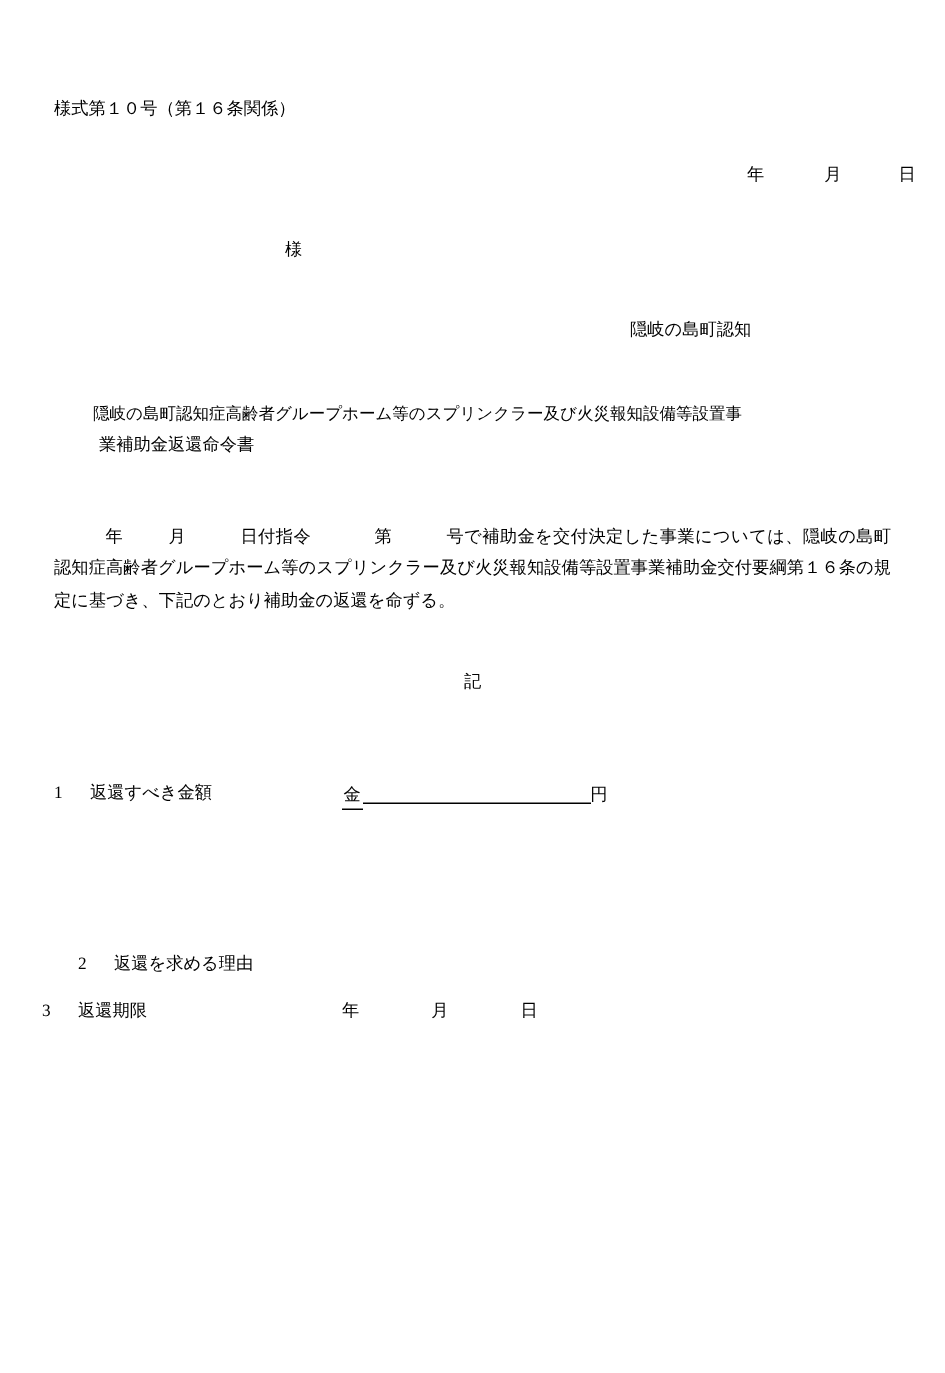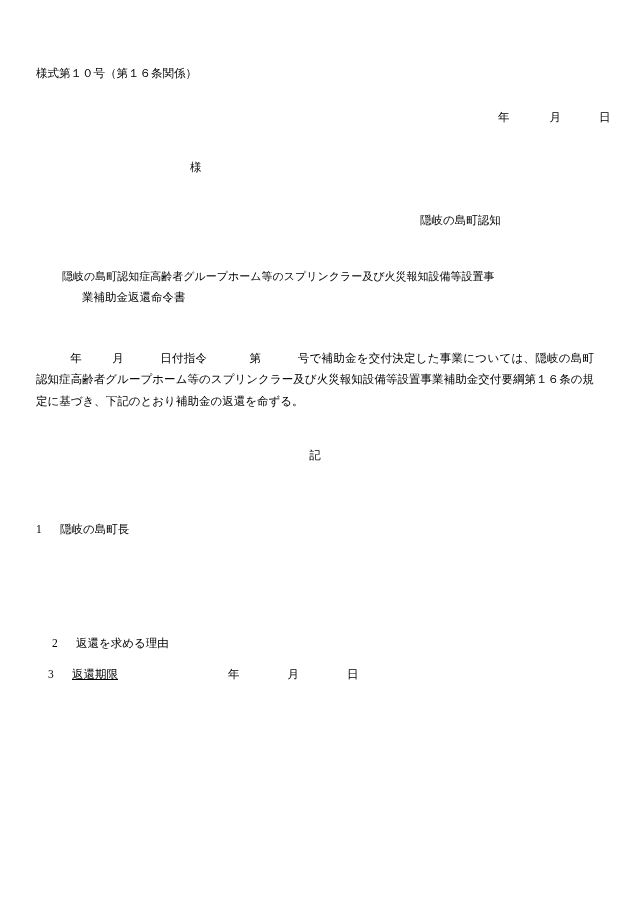--- a/index.html
+++ b/index.html
@@ -59,21 +59,21 @@
     font-size: 11.5px;
   }
 
   
   .title-l1 {
     left: 62px;
     top: 268px;
     font-size: 11px;
   }
   .title-l2 {
-    left: 82px;
+    left: 66px;
     top: 288px;
     font-size: 11.5px;
   }
 
   
   .body-block {
     left: 36px;
     top: 328px;
     width: 558px;
     font-size: 11.5px;
@@ -96,21 +96,21 @@
     white-space: normal;
   }
 
   
   .item {
     font-size: 11.5px;
   }
   .item-num { display: inline-block; width: 24px; }
   .item1 { left: 36px; top: 520px; }
   .item2 { left: 52px; top: 594px; margin-top: 40px; }
-  .item3 { left: 48px; top: 665px; text-decoration: underline; }
+  .item3 { left: 28px; top: 665px; }
 
   .amount-field {
     position: absolute;
     left: 228px;
     top: 520px;
     font-size: 11.5px;
   }
   .underline-box {
     display: inline-block;
     min-width: 152px;
@@ -142,22 +142,23 @@
 
   <div class="abs issuer">隠岐の島町認知</div>
 
   <div class="abs title-l1">隠岐の島町認知症高齢者グループホーム等のスプリンクラー及び火災報知設備等設置事</div>
   <div class="abs title-l2">業補助金返還命令書</div>
 
   <div class="abs body-block" style="white-space:normal;"><span class="indent"></span><span>年</span><span class="gap-s"></span><span>月</span><span class="gap-m"></span><span>日付指令</span><span class="gap-l"></span><span>第</span><span class="gap-m"></span><span>号で補助金を交付決定した事業については、隠岐の島町認知</span><span>症高齢者グループホーム等のスプリンクラー及び火災報知設備等設置事業補助金交付要綱第１６条の</span><span>規定に基づき、下記のとおり補助金の返還を命ずる。</span></div>
 
   <div class="abs ki">記</div>
 
-  <div class="abs item item1"><span class="item-num">1</span><span>隠岐の島町長</span></div>
+  <div class="abs item item1"><span class="item-num">1</span><span>返還すべき金額</span></div>
 
+  <div class="amount-field"><span class="u-kin">金</span><span class="underline-box"></span><span>円</span></div>
 
   <div class="abs item item2"><span class="item-num">2</span><span>返還を求める理由</span></div>
 
   <div class="abs item item3"><span class="item-num">3</span><span>返還期限</span></div>
 
   <div class="deadline-field"><span>年</span><span class="dg"></span><span>月</span><span class="dg"></span><span>日</span></div>
 
 </div>
 
 </body></html>

